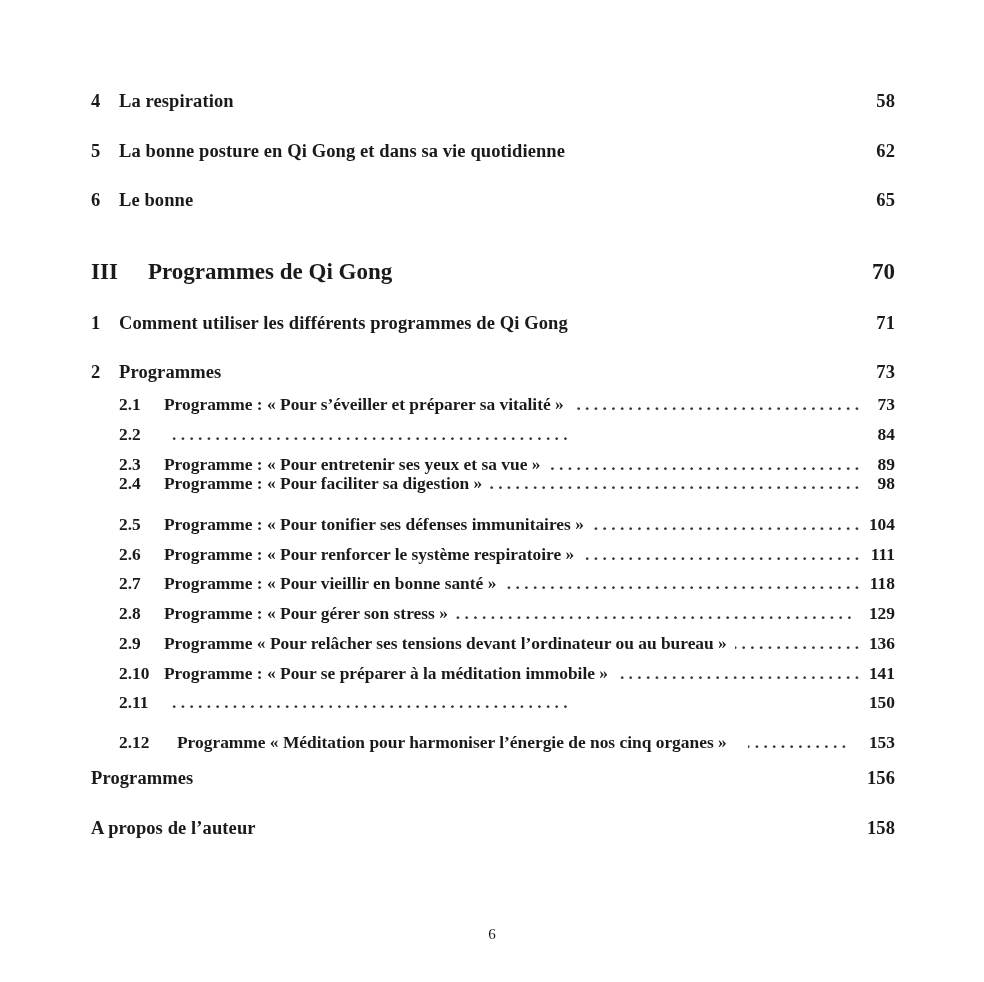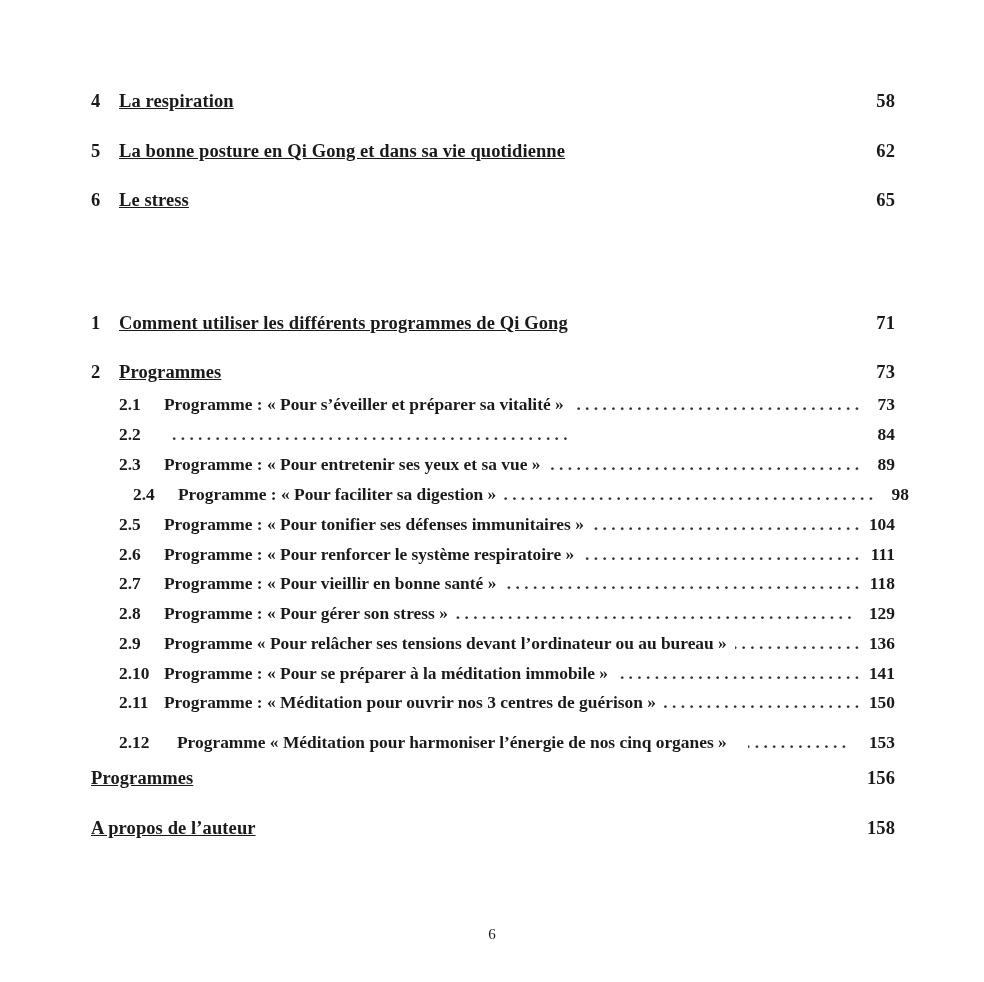--- a/index.html
+++ b/index.html
@@ -30,21 +30,21 @@
     }
     .chap {
       font-weight: bold;
       font-size: 18.5px;
       letter-spacing: 0.1px;
     }
     .chap .num {
       width: 28px;
       display: inline-block;
     }
-    .chap .title { flex: 0 0 auto; text-decoration: underline; }
+    .chap .title { flex: 0 0 auto; }
     .chap .fill { flex: 1 1 auto; }
     .chap .page-num { flex: 0 0 auto; text-align: center; }
 
     .part {
       font-size: 23px;
       font-weight: bold;
     }
     .part .num {
       width: 57px;
       display: inline-block;
@@ -98,25 +98,31 @@
     <span class="page-num">58</span>
   </div>
   <div class="row chap" style="top:141px;">
     <span class="num">5</span>
     <span class="title">La bonne posture en Qi Gong et dans sa vie quotidienne</span>
     <span class="fill"></span>
     <span class="page-num">62</span>
   </div>
   <div class="row chap" style="top:190px;">
     <span class="num">6</span>
-    <span class="title">Le stress</span>
+    <span class="title">Le bonne</span>
     <span class="fill"></span>
     <span class="page-num">65</span>
   </div>
 
+  <div class="row part" style="top:259px;">
+    <span class="num">III</span>
+    <span class="title">Programmes de Qi Gong</span>
+    <span class="fill"></span>
+    <span class="page-num">70</span>
+  </div>
 
   <div class="row chap" style="top:313px;">
     <span class="num">1</span>
     <span class="title">Comment utiliser les différents programmes de Qi Gong</span>
     <span class="fill"></span>
     <span class="page-num">71</span>
   </div>
   <div class="row chap" style="top:362px;">
     <span class="num">2</span>
     <span class="title">Programmes</span>
@@ -134,21 +140,21 @@
     <span class="num">2.2</span>
     <span class="dots">. . . . . . . . . . . . . . . . . . . . . . . . . . . . . . . . . . . . . . . . . . . . . .</span>
     <span class="page-num">84</span>
   </div>
   <div class="row sec" style="top:454px;">
     <span class="num">2.3</span>
     <span class="title">Programme : « Pour entretenir ses yeux et sa vue »</span>
     <span class="dots">. . . . . . . . . . . . . . . . . . . . . . . . . . . . . . . . . . . . . . . . . . . . . .</span>
     <span class="page-num">89</span>
   </div>
-  <div class="row sec" style="top:484px;margin-left:14px;">
+  <div class="row sec" style="top:473px;">
     <span class="num">2.4</span>
     <span class="title">Programme : « Pour faciliter sa digestion »</span>
     <span class="dots">. . . . . . . . . . . . . . . . . . . . . . . . . . . . . . . . . . . . . . . . . . . . . .</span>
     <span class="page-num">98</span>
   </div>
   <div class="row sec" style="top:514px;">
     <span class="num">2.5</span>
     <span class="title">Programme : « Pour tonifier ses défenses immunitaires »</span>
     <span class="dots">. . . . . . . . . . . . . . . . . . . . . . . . . . . . . . . . . . . . . . . . . . . . . .</span>
     <span class="page-num">104</span>
@@ -178,21 +184,20 @@
     <span class="page-num">136</span>
   </div>
   <div class="row sec" style="top:663px;align-items:flex-end;">
     <span class="num">2.10</span>
     <span class="title">Programme : « Pour se préparer à la méditation immobile »</span>
     <span class="dots">. . . . . . . . . . . . . . . . . . . . . . . . . . . . . . . . . . . . . . . . . . . . . .</span>
     <span class="page-num">141</span>
   </div>
   <div class="row sec" style="top:692px;">
     <span class="num">2.11</span>
-    <span class="title">Programme : « Méditation pour ouvrir nos 3 centres de guérison »</span>
     <span class="dots">. . . . . . . . . . . . . . . . . . . . . . . . . . . . . . . . . . . . . . . . . . . . . .</span>
     <span class="page-num">150</span>
   </div>
   <div class="row sec" style="top:732px;gap:13px;">
     <span class="num">2.12</span>
     <span class="title">Programme « Méditation pour harmoniser l’énergie de nos cinq organes »</span>
     <span class="dots">. . . . . . . . . . . . . . . . . . . . . . . . . . . . . . . . . . . . . . . . . . . . . .</span>
     <span class="page-num">153</span>
   </div>
 

